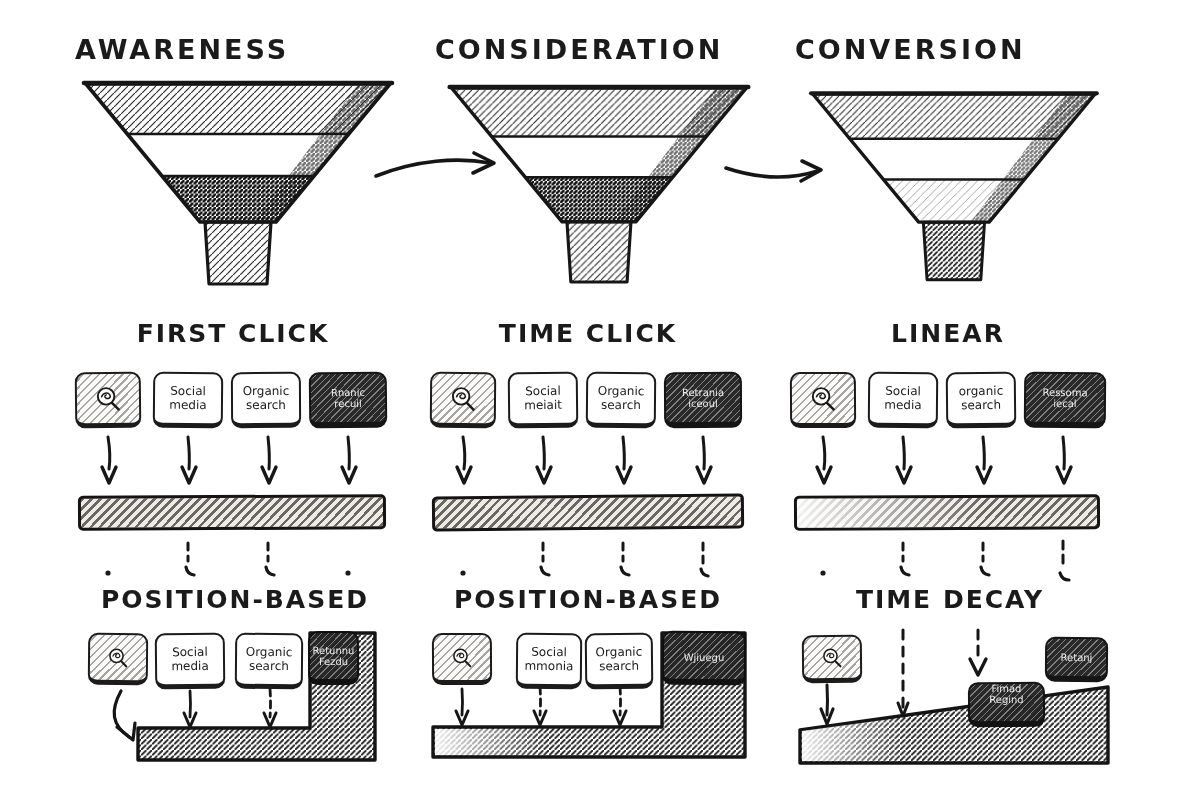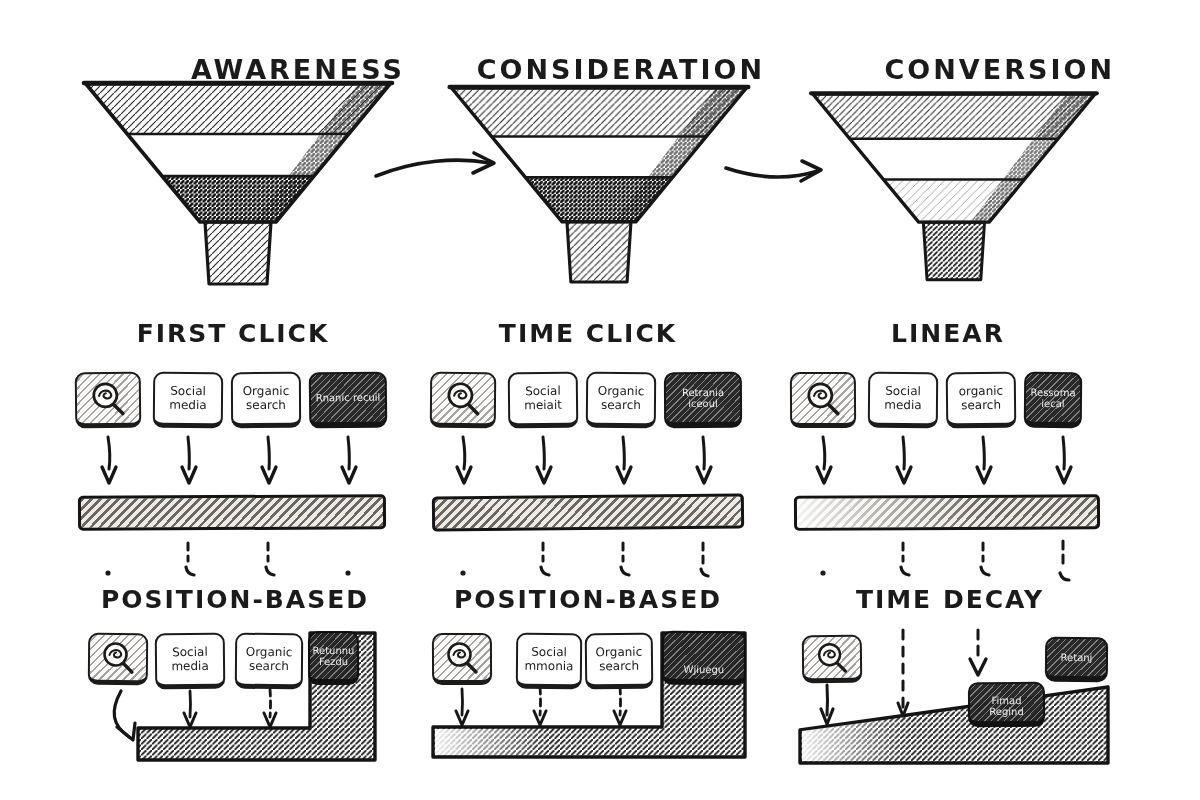--- a/index.html
+++ b/index.html
@@ -1,25 +1,25 @@
 <!DOCTYPE html>
 <html><head>
 <meta charset="utf-8">
 <style>
   html,body{margin:0;padding:0;background:#ffffff;}
   #canvas{position:relative;width:1200px;height:800px;background:#ffffff;overflow:hidden;
           font-family:"DejaVu Sans",sans-serif;color:#1b1b1b;}
   .abs{position:absolute;}
-  .stage-title{font-size:27px;font-weight:bold;letter-spacing:3px;text-align:right;margin-top:20px;}
+  .stage-title{font-size:27px;font-weight:bold;letter-spacing:3px;text-align:left;}
   .model-title{font-size:25px;font-weight:bold;letter-spacing:2px;text-align:center;width:100%;}
   .panel{position:absolute;width:320px;}
   
   .chbox{position:absolute;box-sizing:border-box;border:2.5px solid #1b1b1b;border-bottom-width:5px;
          border-radius:10px;background:#ffffff;display:flex;align-items:center;justify-content:center;
-         text-align:center;font-size:12px;line-height:1.12;padding:4px;}
+         text-align:center;font-size:12px;line-height:1.12;padding:16px;}
   .chbox.iconbox{background:
       repeating-linear-gradient(135deg, rgba(25,25,25,0) 0 4px, rgba(25,25,25,.38) 4px 5.6px), #fbfaf8;}
   .chbox.dark{background:
       repeating-linear-gradient(135deg, #232323 0 3.6px, #7d7d7d 3.6px 4.6px), #2a2a2a;
       color:#efefef;border-color:#0e0e0e;border-bottom-width:6px;font-size:10px;opacity:.97;}
   .r-a{transform:rotate(-.6deg);} .r-b{transform:rotate(.5deg);} .r-c{transform:rotate(-.3deg);}
   
   .att-bar{position:absolute;box-sizing:border-box;height:35px;border:3px solid #141414;border-radius:5px;
       background:repeating-linear-gradient(135deg, rgba(18,18,18,.6) 0 2.6px, rgba(250,249,246,.15) 2.6px 6.4px), #ece8e1;}
   .fade-left{position:relative;}
@@ -215,21 +215,21 @@
       <svg width="42" height="42">
           <use href="#ic-mag"></use>
         </svg>
     </div>
     <div class="chbox r-b" style="left:80px;top:57px;width:70px;height:56px;">
         <span>Social media</span>
       </div>
     <div class="chbox r-a" style="left:158px;top:57px;width:70px;height:56px;">
         <span>organic search</span>
       </div>
-    <div class="chbox dark r-b" style="left:236px;top:57px;width:58px;height:56px;">
+    <div class="chbox dark r-b" style="left:236px;top:57px;width:82px;height:56px;">
         <span>Ressoma iecal</span>
       </div>
     <svg class="abs" style="left:0;top:118px;" width="320" height="54" viewBox="0 0 320 54">
       <path class="ink" d="M35,4 q3,18 1,32" stroke-width="3"></path>
         <path class="ink" d="M29,34 L36,50 L43,34" stroke-width="3.4"></path>
       <path class="ink" d="M115,4 q2,18 1,32" stroke-width="3"></path>
         <path class="ink" d="M109,34 L116,50 L123,34" stroke-width="3.4"></path>
       <path class="ink" d="M195,4 q2,18 1,32" stroke-width="3"></path>
         <path class="ink" d="M189,34 L196,50 L203,34" stroke-width="3.4"></path>
       <path class="ink" d="M275,4 q2,18 1,32" stroke-width="3"></path>

